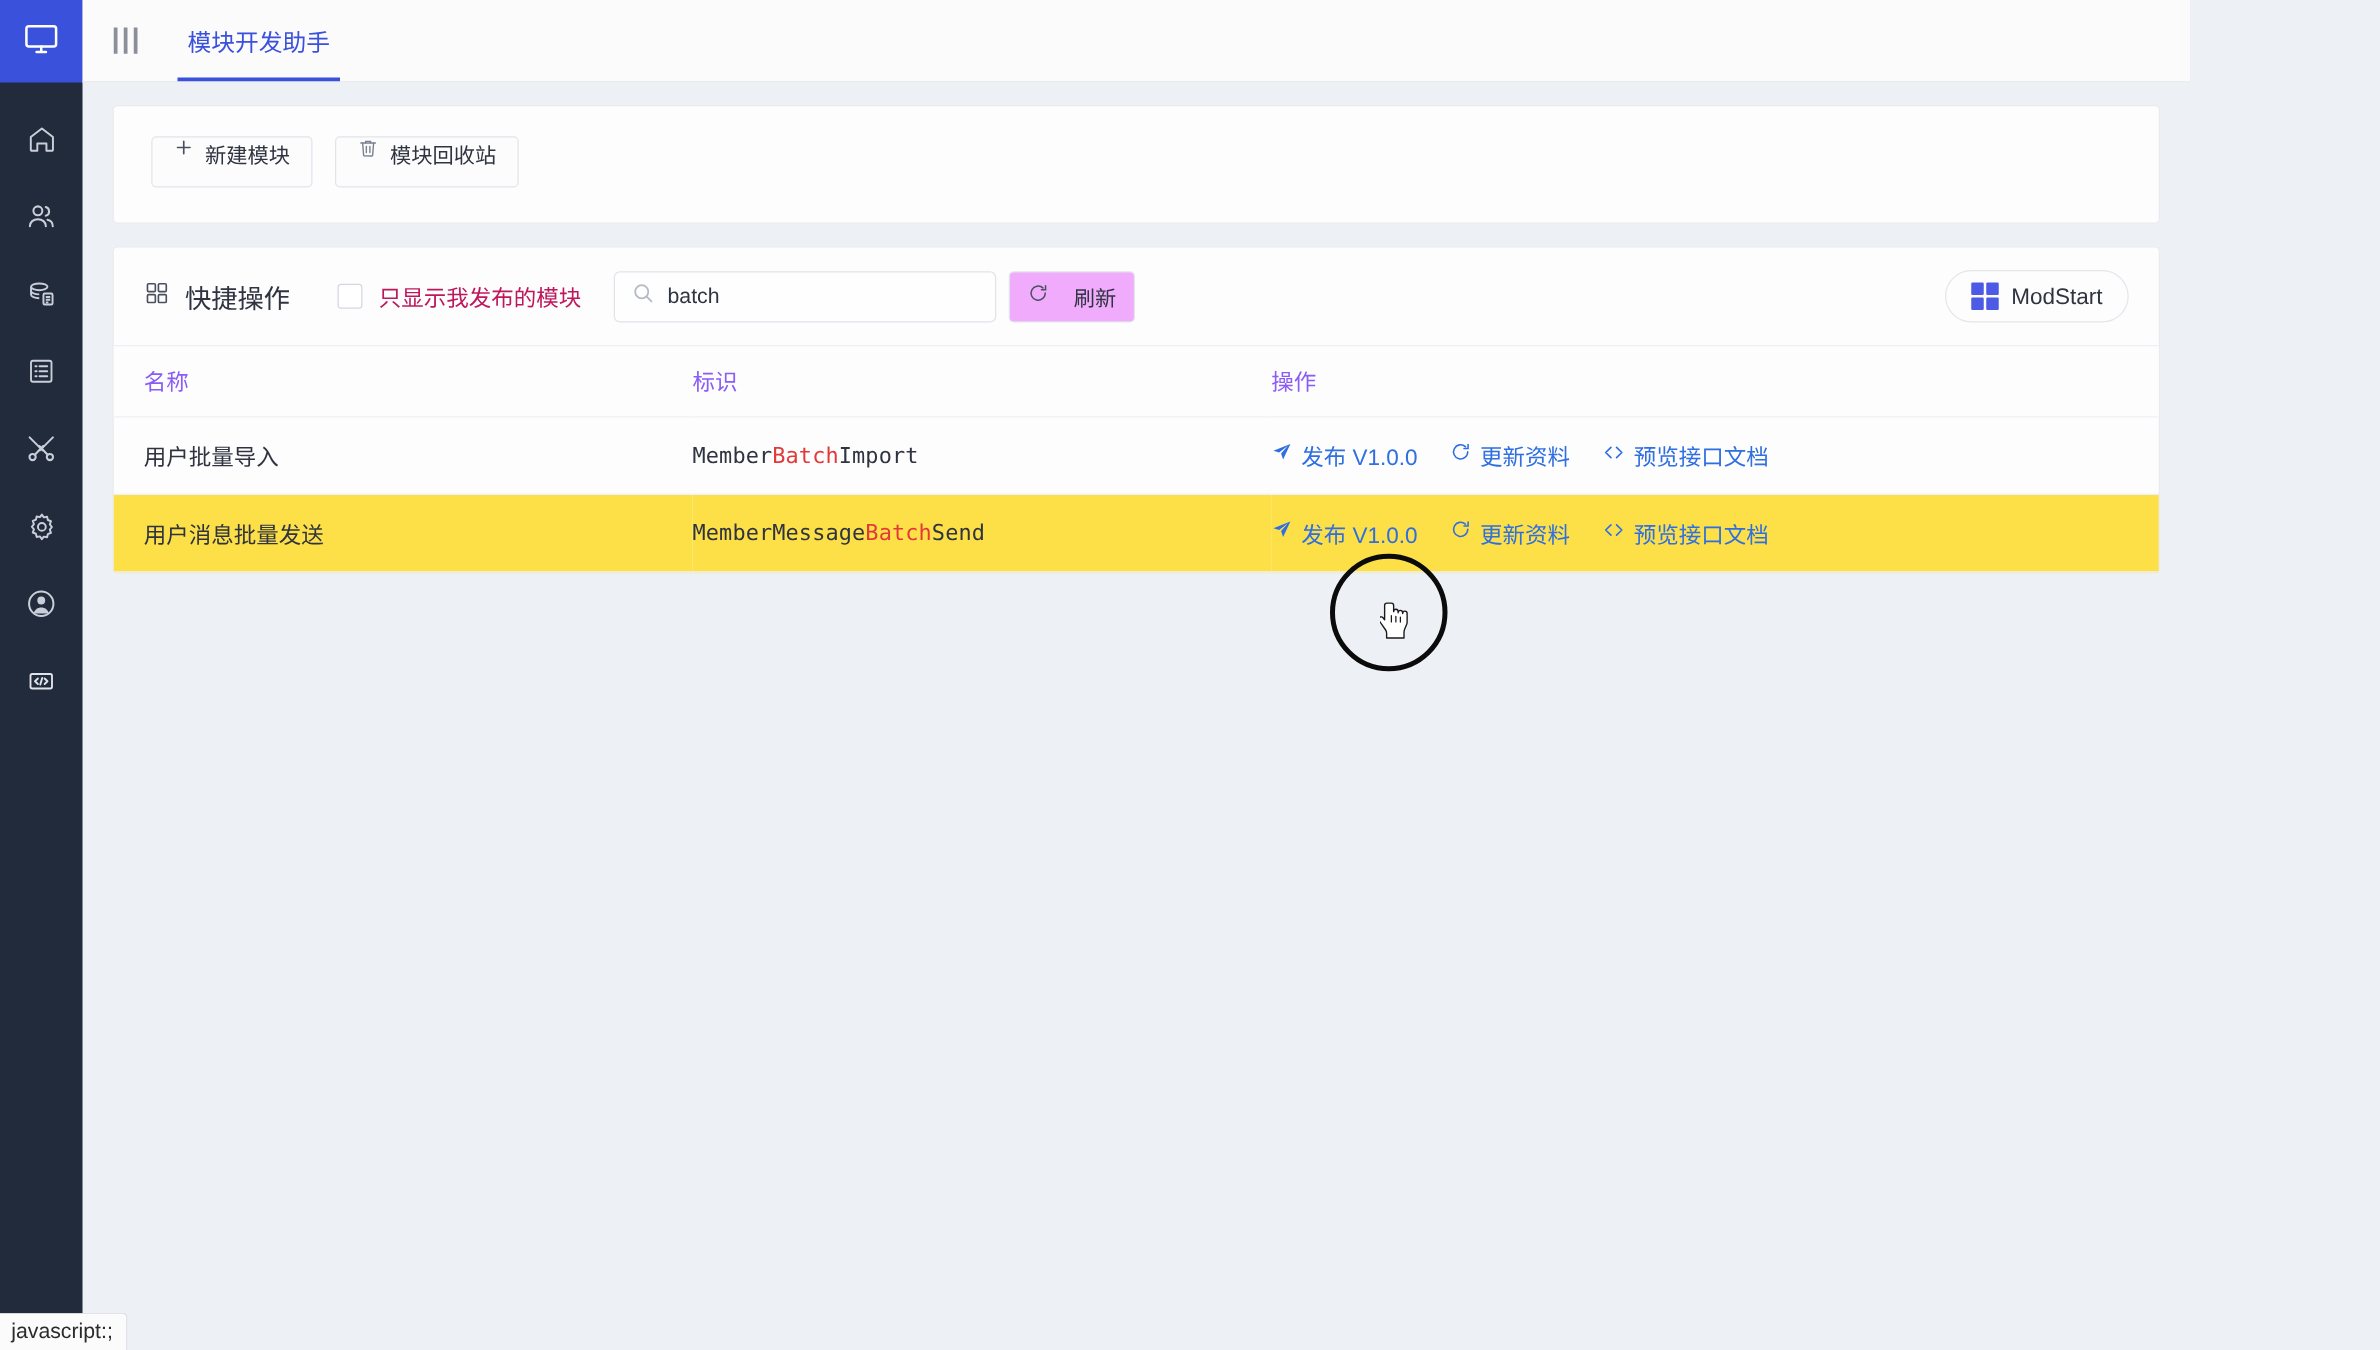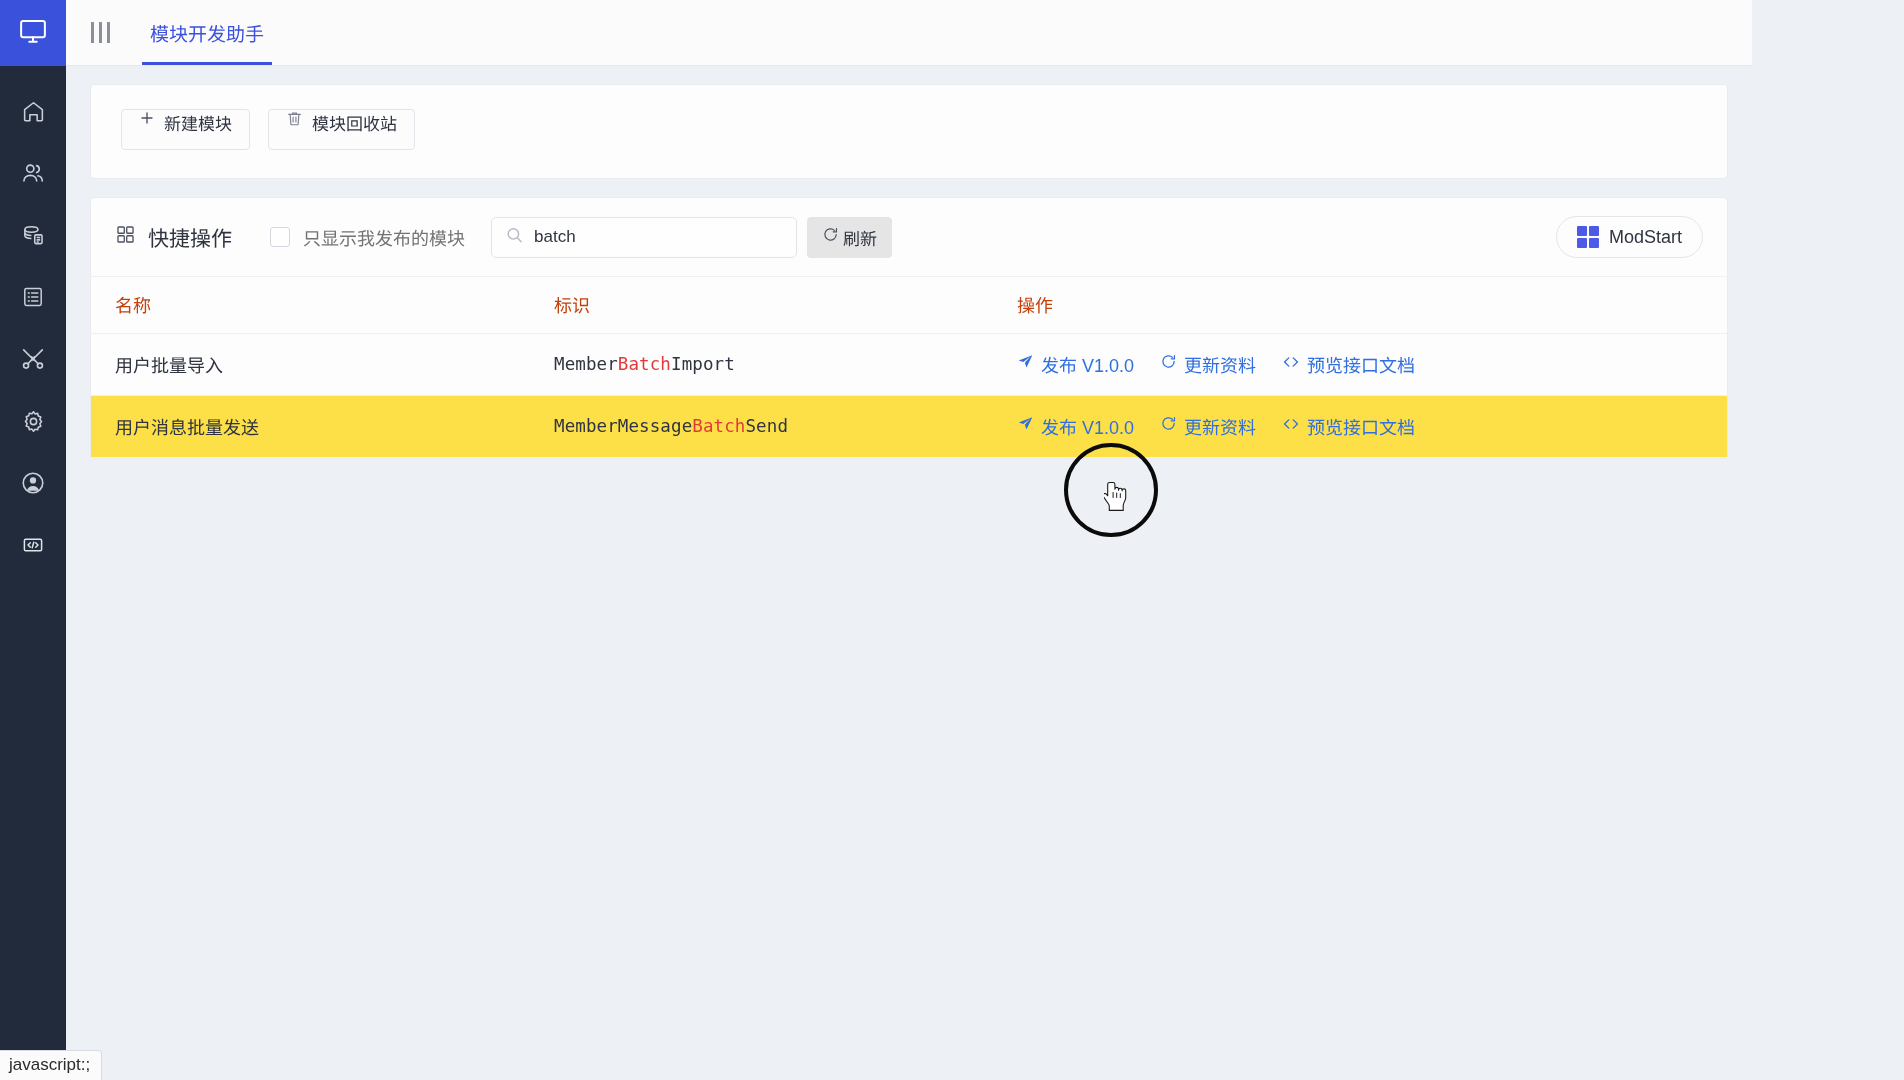--- a/index.html
+++ b/index.html
@@ -91,61 +91,61 @@
     display: flex; align-items: center; gap: 12px;
     font-size: 21px; color: #2f3440; margin-right: 38px; white-space: nowrap;
   }
   .checkbox-wrap {
     display: flex; align-items: center; gap: 13px; cursor: pointer; margin-right: 26px;
   }
   .cbox {
     width: 20px; height: 20px; border: 1px solid #d3d7e0;
     border-radius: 3px; background: #fff; flex: 0 0 20px;
   }
-  .cbox-label { font-size: 18px; color: #737373; white-space: nowrap; font-family: Liberation Serif, serif; }
+  .cbox-label { font-size: 18px; color: #be185d; white-space: nowrap; font-family: Liberation Serif, serif; }
   .search-box {
     position: relative; width: 306px; height: 41px; margin-right: 10px;
   }
   .search-box input {
     width: 100%; height: 100%;
     border: 1px solid #e2e4ea; border-radius: 5px;
     background: #fefeff; padding: 0 12px 0 42px;
     font-size: 17px; color: #2f3440;
     font-family: "Liberation Sans", sans-serif; outline: none;
   }
   .search-box .sicon {
     position: absolute; left: 14px; top: 50%; transform: translateY(-50%);
     pointer-events: none;
   }
   .refresh-btn {
-    display: inline-flex; align-items: center; gap: 4px;
+    display: inline-flex; align-items: center; gap: 20px;
     height: 41px; padding: 0 14px;
     border: 1px solid #e2e4ea; border-radius: 4px;
-    background: #e5e5e5; color: #2f3440; font-size: 17px; cursor: pointer;
+    background: #f0abfc; color: #2f3440; font-size: 17px; cursor: pointer;
     white-space: nowrap;
   }
   .toolbar-spacer { flex: 1 1 auto; }
   .modstart-btn {
     display: inline-flex; align-items: center; gap: 10px;
     height: 42px; padding: 0 20px;
     border: 1px solid #e4e6ec; border-radius: 21px;
     background: #fdfdfe; color: #2f3440; font-size: 18px; cursor: pointer;
     white-space: nowrap;
   }
   .ms-logo {
     width: 22px; height: 22px; display: grid;
     grid-template-columns: 1fr 1fr; grid-template-rows: 1fr 1fr; gap: 2px;
   }
   .ms-logo i { display: block; background: #4d5ae5; border-radius: 1px; }
 
   
   table.mod-table { width: 100%; border-collapse: collapse; table-layout: fixed; }
   table.mod-table th {
     text-align: left; font-weight: normal;
-    font-size: 18px; color: #c2410c;
+    font-size: 18px; color: #8b5cf6;
     padding: 14px 0 16px 0;
     border-top: 1px solid #eef0f4;
     border-bottom: 1px solid #eef0f4;
     background: #fdfdfd;
   }
   table.mod-table td {
     font-size: 18px; color: #2f3440;
     padding: 17px 0 18px 0;
     border-bottom: 1px solid #eef0f4;
     vertical-align: middle;

